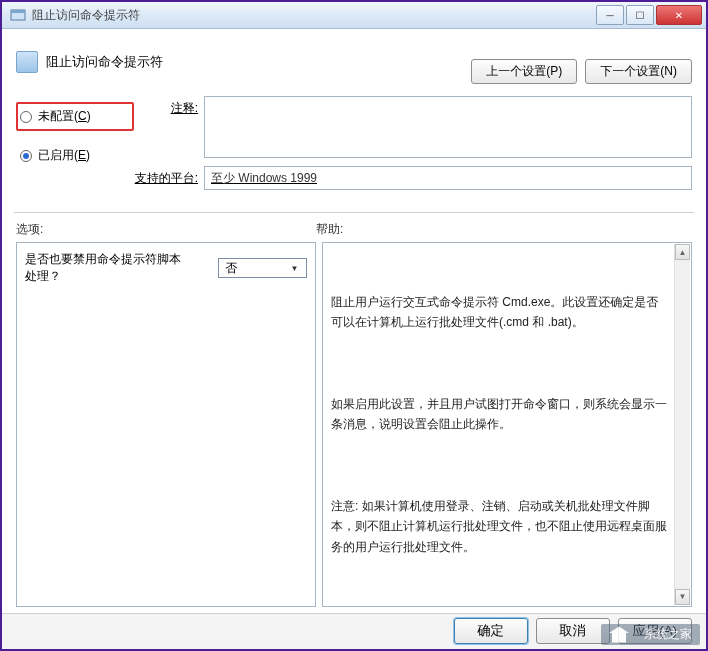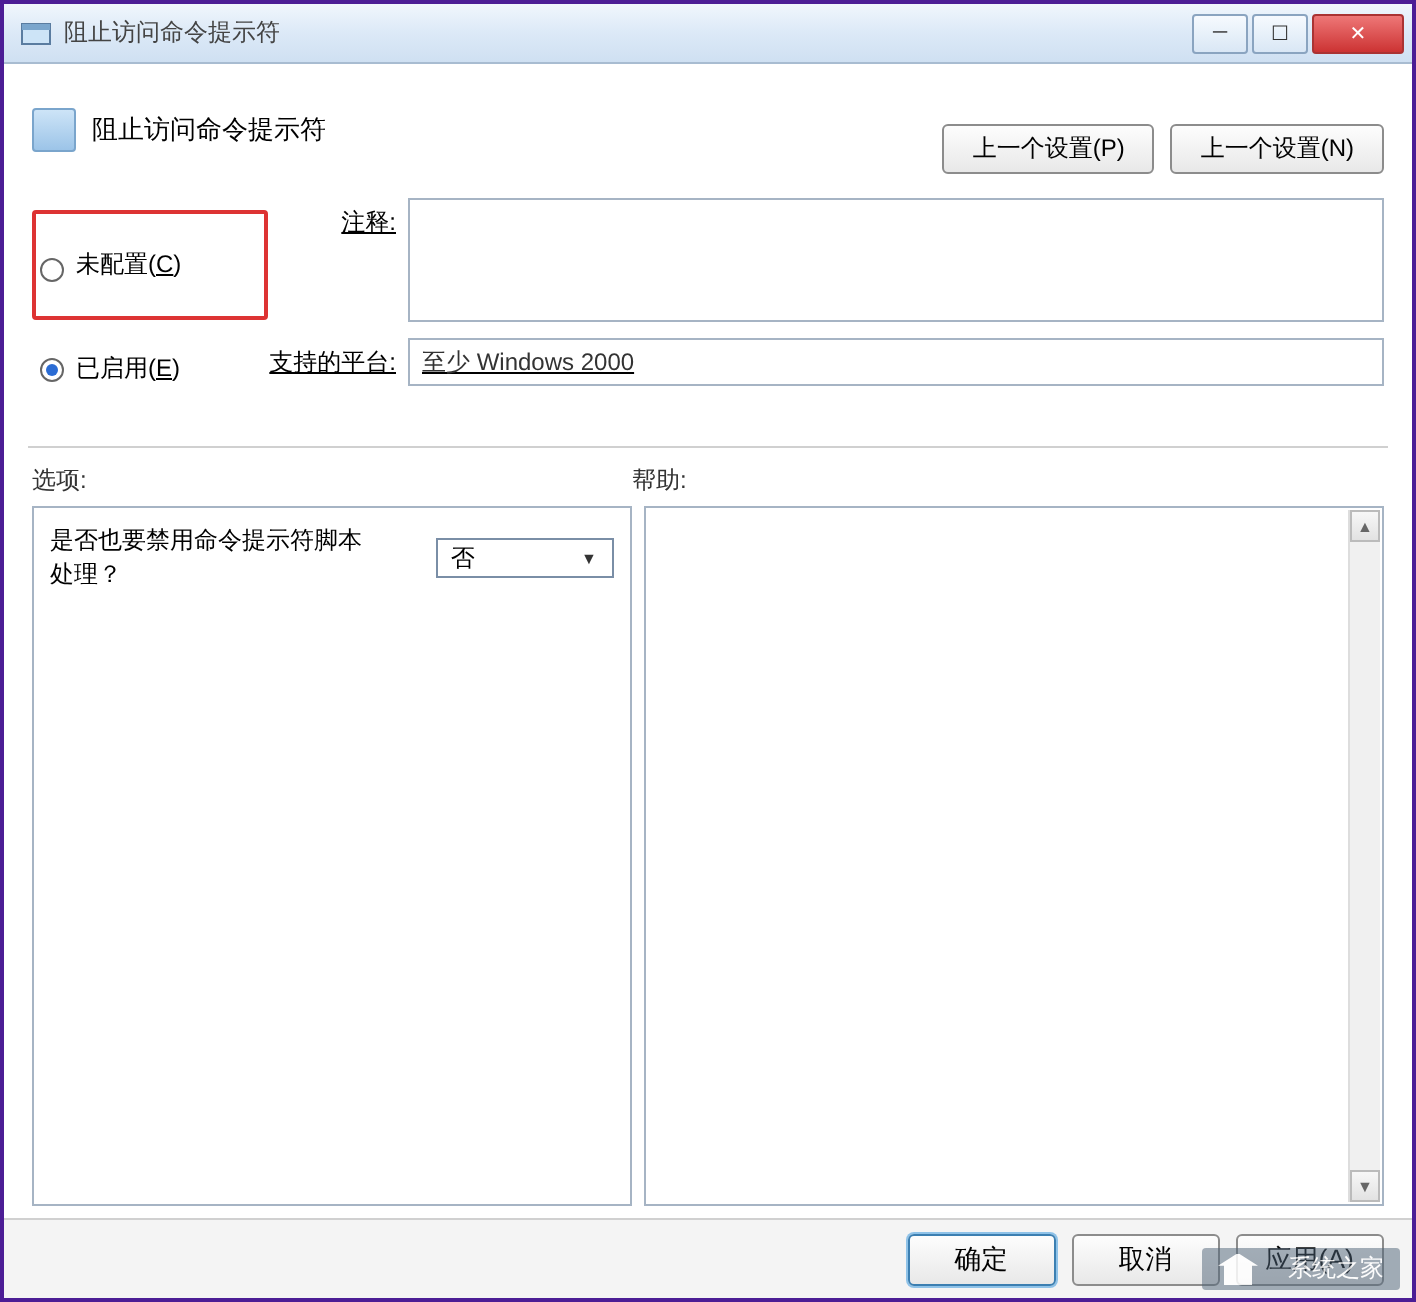--- a/index.html
+++ b/index.html
@@ -53,21 +53,21 @@
   padding: 3px 14px;
   border: 1px solid #8c8c8c;
   background: linear-gradient(to bottom,#fdfdfd,#e8e8e8);
   border-radius: 3px;
   font-size: 12px;
 }
 
 .top-section { display: flex; margin-bottom: 8px; }
 .radio-col { width: 118px; padding-top: 6px; }
 .radio-item { display: flex; align-items: center; margin-bottom: 14px; padding: 2px 4px; }
-.radio-item.highlight { border: 2px solid #d33; border-radius: 2px; padding: 17px 2px; align-items: flex-end; }
+.radio-item.highlight { border: 2px solid #d33; border-radius: 2px; padding: 4px 2px; }
 .radio-circle {
   width: 12px; height: 12px; border: 1px solid #666; border-radius: 50%;
   margin-right: 6px; display: flex; align-items: center; justify-content: center;
   background: #fff;
 }
 .radio-circle.checked::after {
   content: ""; width: 6px; height: 6px; border-radius: 50%; background: #2b6cd4;
 }
 .radio-label u { text-decoration: underline; }
 
@@ -177,21 +177,21 @@
     </div>
   </div>
 
   <div class="content">
 
     <div class="header-row">
       <div class="header-icon"></div>
       <div class="header-title">阻止访问命令提示符</div>
       <div class="nav-buttons">
         <button class="nav-btn">上一个设置(P)</button>
-        <button class="nav-btn">上一个设置(N)</button>
+        <button class="nav-btn">下一个设置(N)</button>
       </div>
     </div>
 
     <div class="top-section">
       <div class="radio-col">
         <div class="radio-item highlight">
           <span class="radio-circle"></span>
           <span class="radio-label">未配置(<u>C</u>)</span>
         </div>
         <div class="radio-item">
@@ -200,21 +200,21 @@
         </div>
       </div>
 
       <div class="fields-col">
         <div class="field-row">
           <div class="field-label">注释:</div>
           <div class="comment-box"></div>
         </div>
         <div class="field-row">
           <div class="field-label">支持的平台:</div>
-          <div class="platform-box">至少 Windows 2000</div>
+          <div class="platform-box">至少 Windows 1999</div>
         </div>
       </div>
     </div>
 
     <div class="divider"></div>
 
     <div class="labels-row">
       <div>选项:</div>
       <div>帮助:</div>
     </div>
@@ -224,20 +224,25 @@
         <div class="option-row">
           <span>是否也要禁用命令提示符脚本处理？</span>
           <div class="select-like">
             <span>否</span>
             <span class="select-arrow">▼</span>
           </div>
         </div>
       </div>
 
       <div class="panel right">
+        <div class="help-text">
+          <div>阻止用户运行交互式命令提示符 Cmd.exe。此设置还确定是否可以在计算机上运行批处理文件(.cmd 和 .bat)。</div><br>
+          <div>如果启用此设置，并且用户试图打开命令窗口，则系统会显示一条消息，说明设置会阻止此操作。</div><br>
+          <div>注意: 如果计算机使用登录、注销、启动或关机批处理文件脚本，则不阻止计算机运行批处理文件，也不阻止使用远程桌面服务的用户运行批处理文件。</div>
+        </div>
         <div class="scrollbar">
           <div class="sb-btn">▲</div>
           <div class="sb-btn bottom">▼</div>
         </div>
       </div>
     </div>
 
   </div>
 
   <div class="footer">

